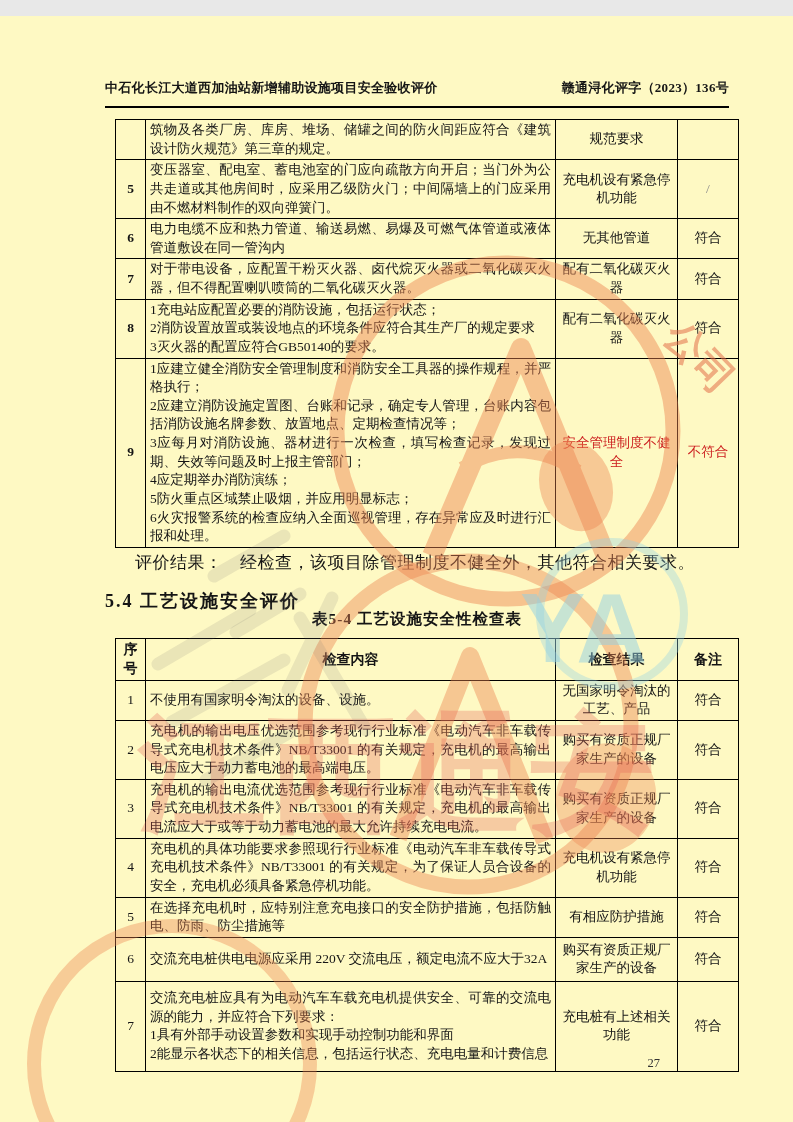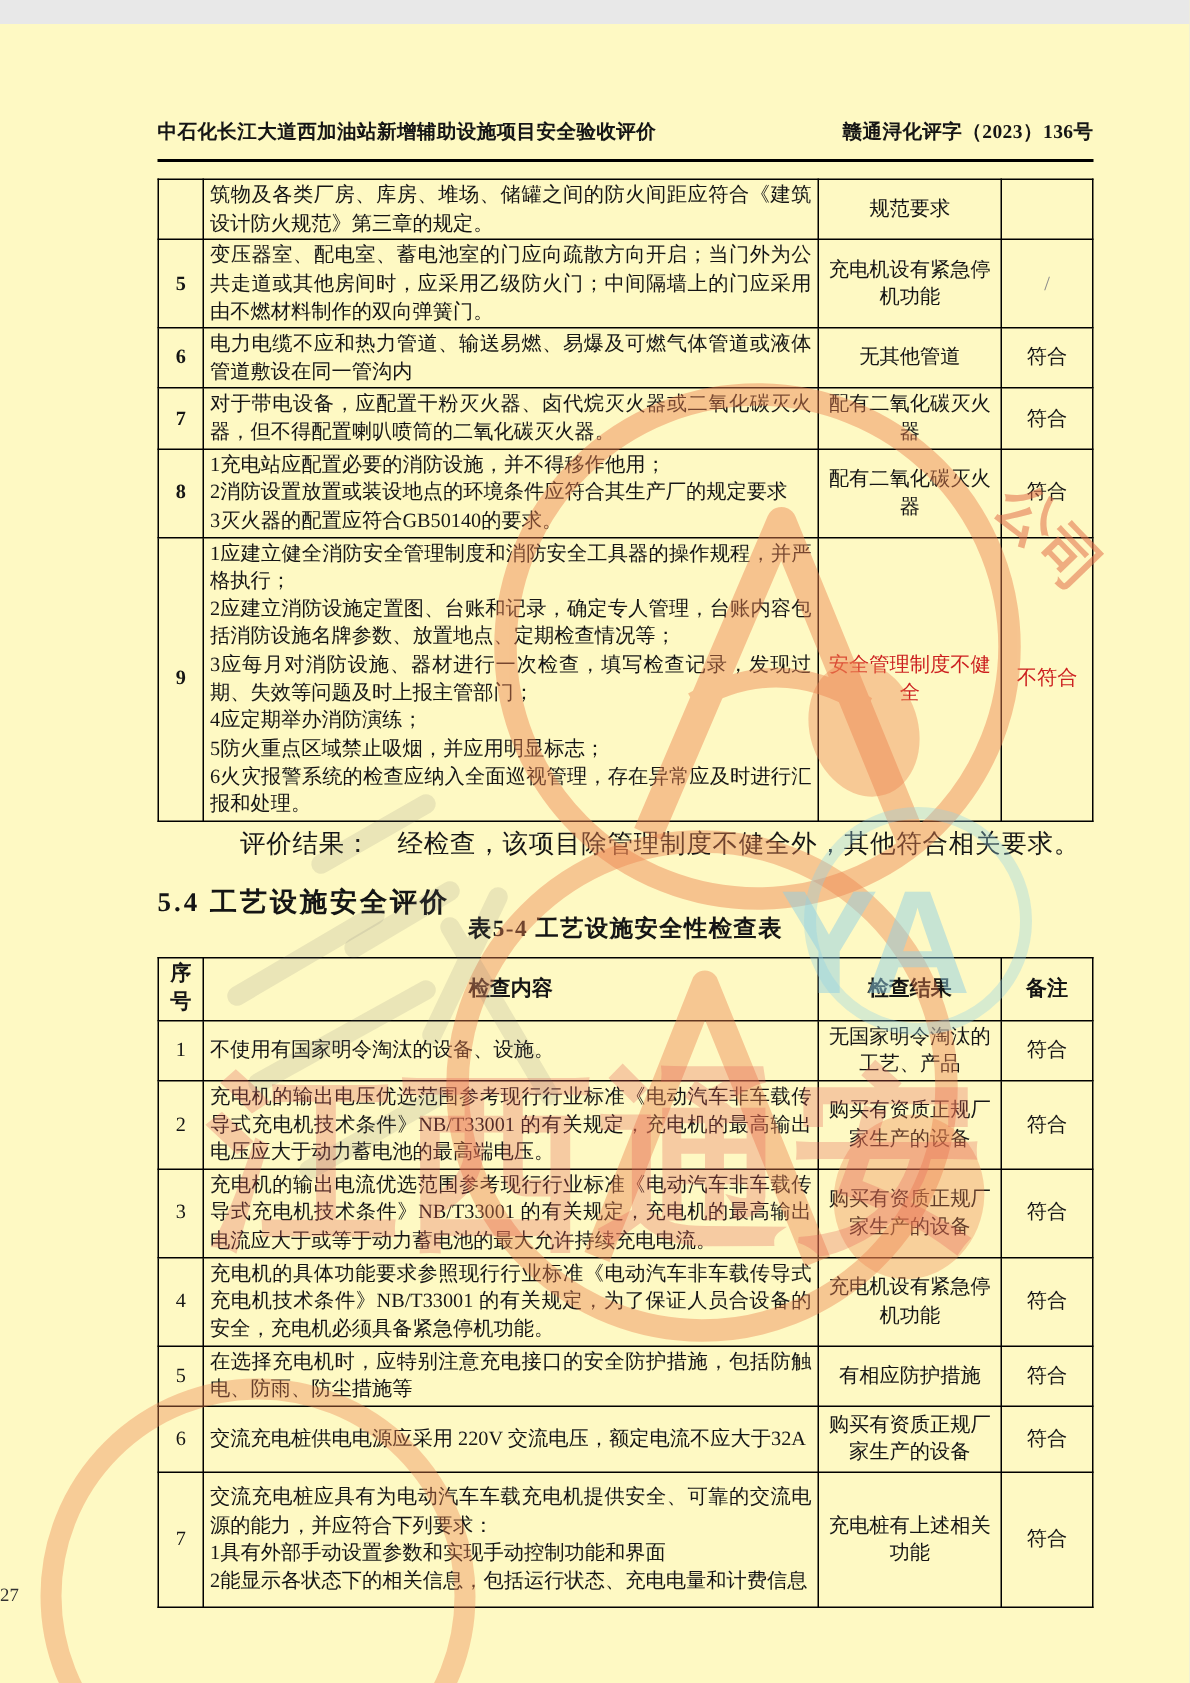--- a/index.html
+++ b/index.html
@@ -9,50 +9,50 @@
     font-family:"Liberation Serif","DejaVu Serif",serif;color:#151515;
   }
   
   .doc-header{
     position:absolute;left:105px;top:63px;width:624px;
     display:flex;justify-content:space-between;align-items:flex-end;
     font-size:13px;font-weight:bold;letter-spacing:.3px;
   }
   .header-rule{position:absolute;left:105px;top:90px;width:624px;border-top:2px solid #000;}
   
-  table{border-collapse:collapse;table-layout:fixed;position:absolute;left:105px;background:transparent;}
+  table{border-collapse:collapse;table-layout:fixed;position:absolute;left:115px;background:transparent;}
   .t1{top:103px;width:623px;}
   .t2{top:622px;width:623px;}
   td,th{
     border:1px solid #000;padding:1px 4px;vertical-align:middle;
     font-size:13.5px;line-height:1.38;overflow:hidden;
   }
   th{font-weight:bold;text-align:center;font-size:14px;}
   .cell-no{text-align:center;font-family:"Liberation Serif",serif;font-weight:bold;}
   .t2 .cell-no{font-weight:normal;}
   .cell-content{text-align:justify;white-space:pre-wrap;}
   .cell-result{text-align:center;white-space:pre-wrap;}
   .cell-remark{text-align:center;}
   .red{color:#cc2020;}
   .slash{color:#8a8a8a;}
   
   .eval-line{
     position:absolute;left:105px;top:518px;width:640px;
-    font-size:17px;letter-spacing:.5px;white-space:nowrap;text-indent:30px;text-align:center;
+    font-size:17px;letter-spacing:.5px;white-space:nowrap;text-indent:30px;
   }
   .section-heading{
     position:absolute;left:105px;top:558px;width:624px;
     font-size:18px;font-weight:bold;letter-spacing:2px;
   }
   .table-title{
     position:absolute;left:105px;top:593px;width:624px;text-align:center;
     font-size:15.5px;font-weight:bold;letter-spacing:1px;
   }
   .page-number{
-    position:absolute;left:0;top:1040px;width:660px;text-align:left;
+    position:absolute;left:0;top:1040px;width:660px;text-align:right;
     font-size:12.5px;color:#333;
   }
   
   .watermark{
     position:absolute;left:0;top:0;width:793px;height:1122px;
     pointer-events:none;z-index:6;
   }
 </style>
 </head>
 <body>
@@ -92,21 +92,21 @@
         <td class="cell-remark">符合</td>
       </tr>
       <tr style="height:40px">
         <td class="cell-no">7</td>
         <td class="cell-content">对于带电设备，应配置干粉灭火器、卤代烷灭火器或二氧化碳灭火器，但不得配置喇叭喷筒的二氧化碳灭火器。</td>
         <td class="cell-result">配有二氧化碳灭火器</td>
         <td class="cell-remark">符合</td>
       </tr>
       <tr style="height:57px">
         <td class="cell-no">8</td>
-        <td class="cell-content">1充电站应配置必要的消防设施，并不得移作他用；
+        <td class="cell-content">1充电站应配置必要的消防设施，包括运行状态；
 2消防设置放置或装设地点的环境条件应符合其生产厂的规定要求
 3灭火器的配置应符合GB50140的要求。</td>
         <td class="cell-result">配有二氧化碳灭火器</td>
         <td class="cell-remark">符合</td>
       </tr>
       <tr style="height:185px">
         <td class="cell-no">9</td>
         <td class="cell-content">1应建立健全消防安全管理制度和消防安全工具器的操作规程，并严格执行；
 2应建立消防设施定置图、台账和记录，确定专人管理，台账内容包括消防设施名牌参数、放置地点、定期检查情况等；
 3应每月对消防设施、器材进行一次检查，填写检查记录，发现过期、失效等问题及时上报主管部门；

